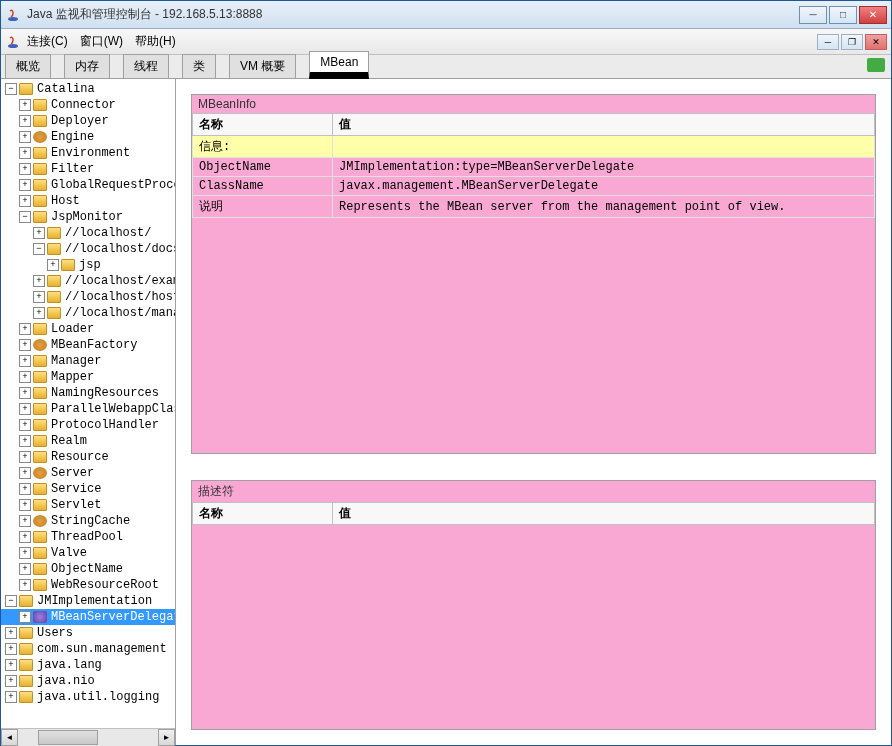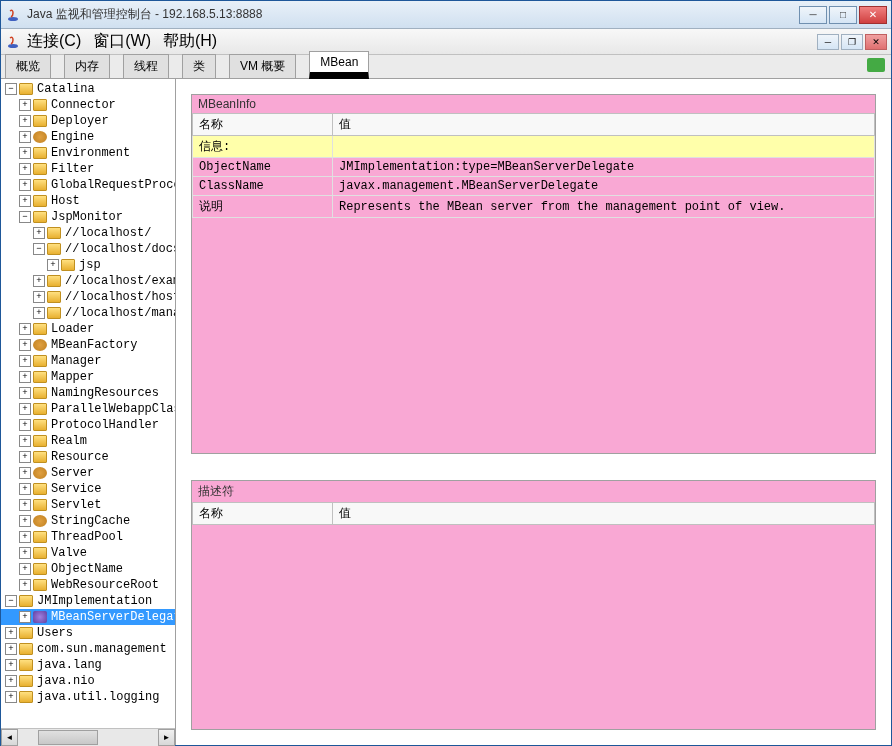--- a/index.html
+++ b/index.html
@@ -7,21 +7,21 @@
 .window { width: 892px; height: 746px; border: 1px solid #1e5799; background: #fff; display: flex; flex-direction: column; }
 .titlebar { height: 28px; background: linear-gradient(#e8f0f8, #d0e0f0); display: flex; align-items: center; padding: 0 4px; border-bottom: 1px solid #a0b0c0; }
 .titlebar-icon { width: 16px; height: 16px; margin-right: 6px; }
 .titlebar-text { flex: 1; font-size: 12px; color: #333; }
 .titlebar-buttons { display: flex; gap: 2px; }
 .tb-btn { width: 28px; height: 18px; border: 1px solid #7090b0; background: linear-gradient(#f0f5fa, #d5e5f5); display: flex; align-items: center; justify-content: center; font-size: 10px; color: #333; cursor: pointer; }
 .tb-btn.close { background: linear-gradient(#f08080, #d04040); border-color: #a03030; color: #fff; }
 .menubar { height: 26px; background: linear-gradient(#f8f8f8, #e8e8e8); border-bottom: 1px solid #c0c0c0; display: flex; align-items: center; padding: 0 4px; }
 .menubar-icon { width: 16px; height: 16px; margin-right: 6px; }
 .menu-items { display: flex; gap: 12px; flex: 1; }
-.menu-item { font-size: 16px; color: #000; cursor: pointer; }
+.menu-item { font-size: 12px; color: #000; cursor: pointer; }
 .menubar-buttons { display: flex; gap: 2px; }
 .mb-btn { width: 22px; height: 16px; border: 1px solid #a0b0c0; background: linear-gradient(#f0f5fa, #d5e5f5); display: flex; align-items: center; justify-content: center; font-size: 9px; cursor: pointer; }
 .mb-btn.close { background: linear-gradient(#f0a0a0, #e07070); border-color: #c06060; }
 .tabbar { height: 24px; background: #ebebeb; display: flex; align-items: flex-end; padding: 0 4px; border-bottom: 1px solid #a0a0a0; position: relative; gap: 12px; }
 .tab { padding: 3px 10px; font-size: 12px; border: 1px solid #a0a0a0; border-bottom: none; background: #e0e0e0; margin-right: 1px; cursor: pointer; }
 .tab.active { background: #fff; border-bottom: 7px solid #000000; margin-bottom: -1px; }
 .tab-refresh { position: absolute; right: 6px; top: 3px; width: 18px; height: 14px; background: #4a4; border-radius: 2px; cursor: pointer; }
 .content { flex: 1; display: flex; background: #fff; }
 .tree-pane { width: 175px; border-right: 1px solid #a0a0a0; display: flex; flex-direction: column; background: #fff; }
 .tree { flex: 1; overflow: hidden; padding: 2px 0; font-family: "Courier New", monospace; font-size: 12px; }
@@ -38,21 +38,21 @@
 .tree-scroll { height: 17px; border-top: 1px solid #c0c0c0; background: #f0f0f0; display: flex; align-items: center; }
 .sb-btn { width: 17px; height: 17px; background: linear-gradient(#f0f0f0, #d8d8d8); border: 1px solid #a0a0a0; display: flex; align-items: center; justify-content: center; font-size: 8px; cursor: pointer; }
 .sb-track { flex: 1; height: 17px; background: #e8e8e8; position: relative; }
 .sb-thumb { position: absolute; left: 20px; width: 60px; height: 15px; top: 1px; background: linear-gradient(#e0e0e0, #c8c8c8); border: 1px solid #a0a0a0; cursor: pointer; }
 .right-pane { flex: 1; display: flex; flex-direction: column; padding: 2px; }
 .panel { border: 1px solid #a0a0a0; margin: 13px; background: #f9a8d4; }
 .panel-title { font-size: 12px; padding: 2px 6px; color: #333; }
 .info-panel { flex: 0 0 360px; display: flex; flex-direction: column; }
 .desc-panel { flex: 1; display: flex; flex-direction: column; }
 .table { width: 100%; border-collapse: collapse; font-family: "Courier New", monospace; font-size: 12px; }
-.table th { text-align: left; font-weight: normal; padding: 2px 6px; border: 1px solid #c0c0c0; background: #f8f8f8; font-family: "Microsoft YaHei", sans-serif; }
+.table th { text-align: left; font-weight: bold; padding: 2px 6px; border: 1px solid #c0c0c0; background: #f8f8f8; font-family: "Microsoft YaHei", sans-serif; }
 .table td { padding: 2px 6px; border: 1px solid #e0e0e0; }
 .table tr.highlight td { background: #ffffaa; }
 </style>
 </head>
 <body>
 
 <div class="window">
 
   <div class="titlebar">
     <span class="titlebar-icon">

